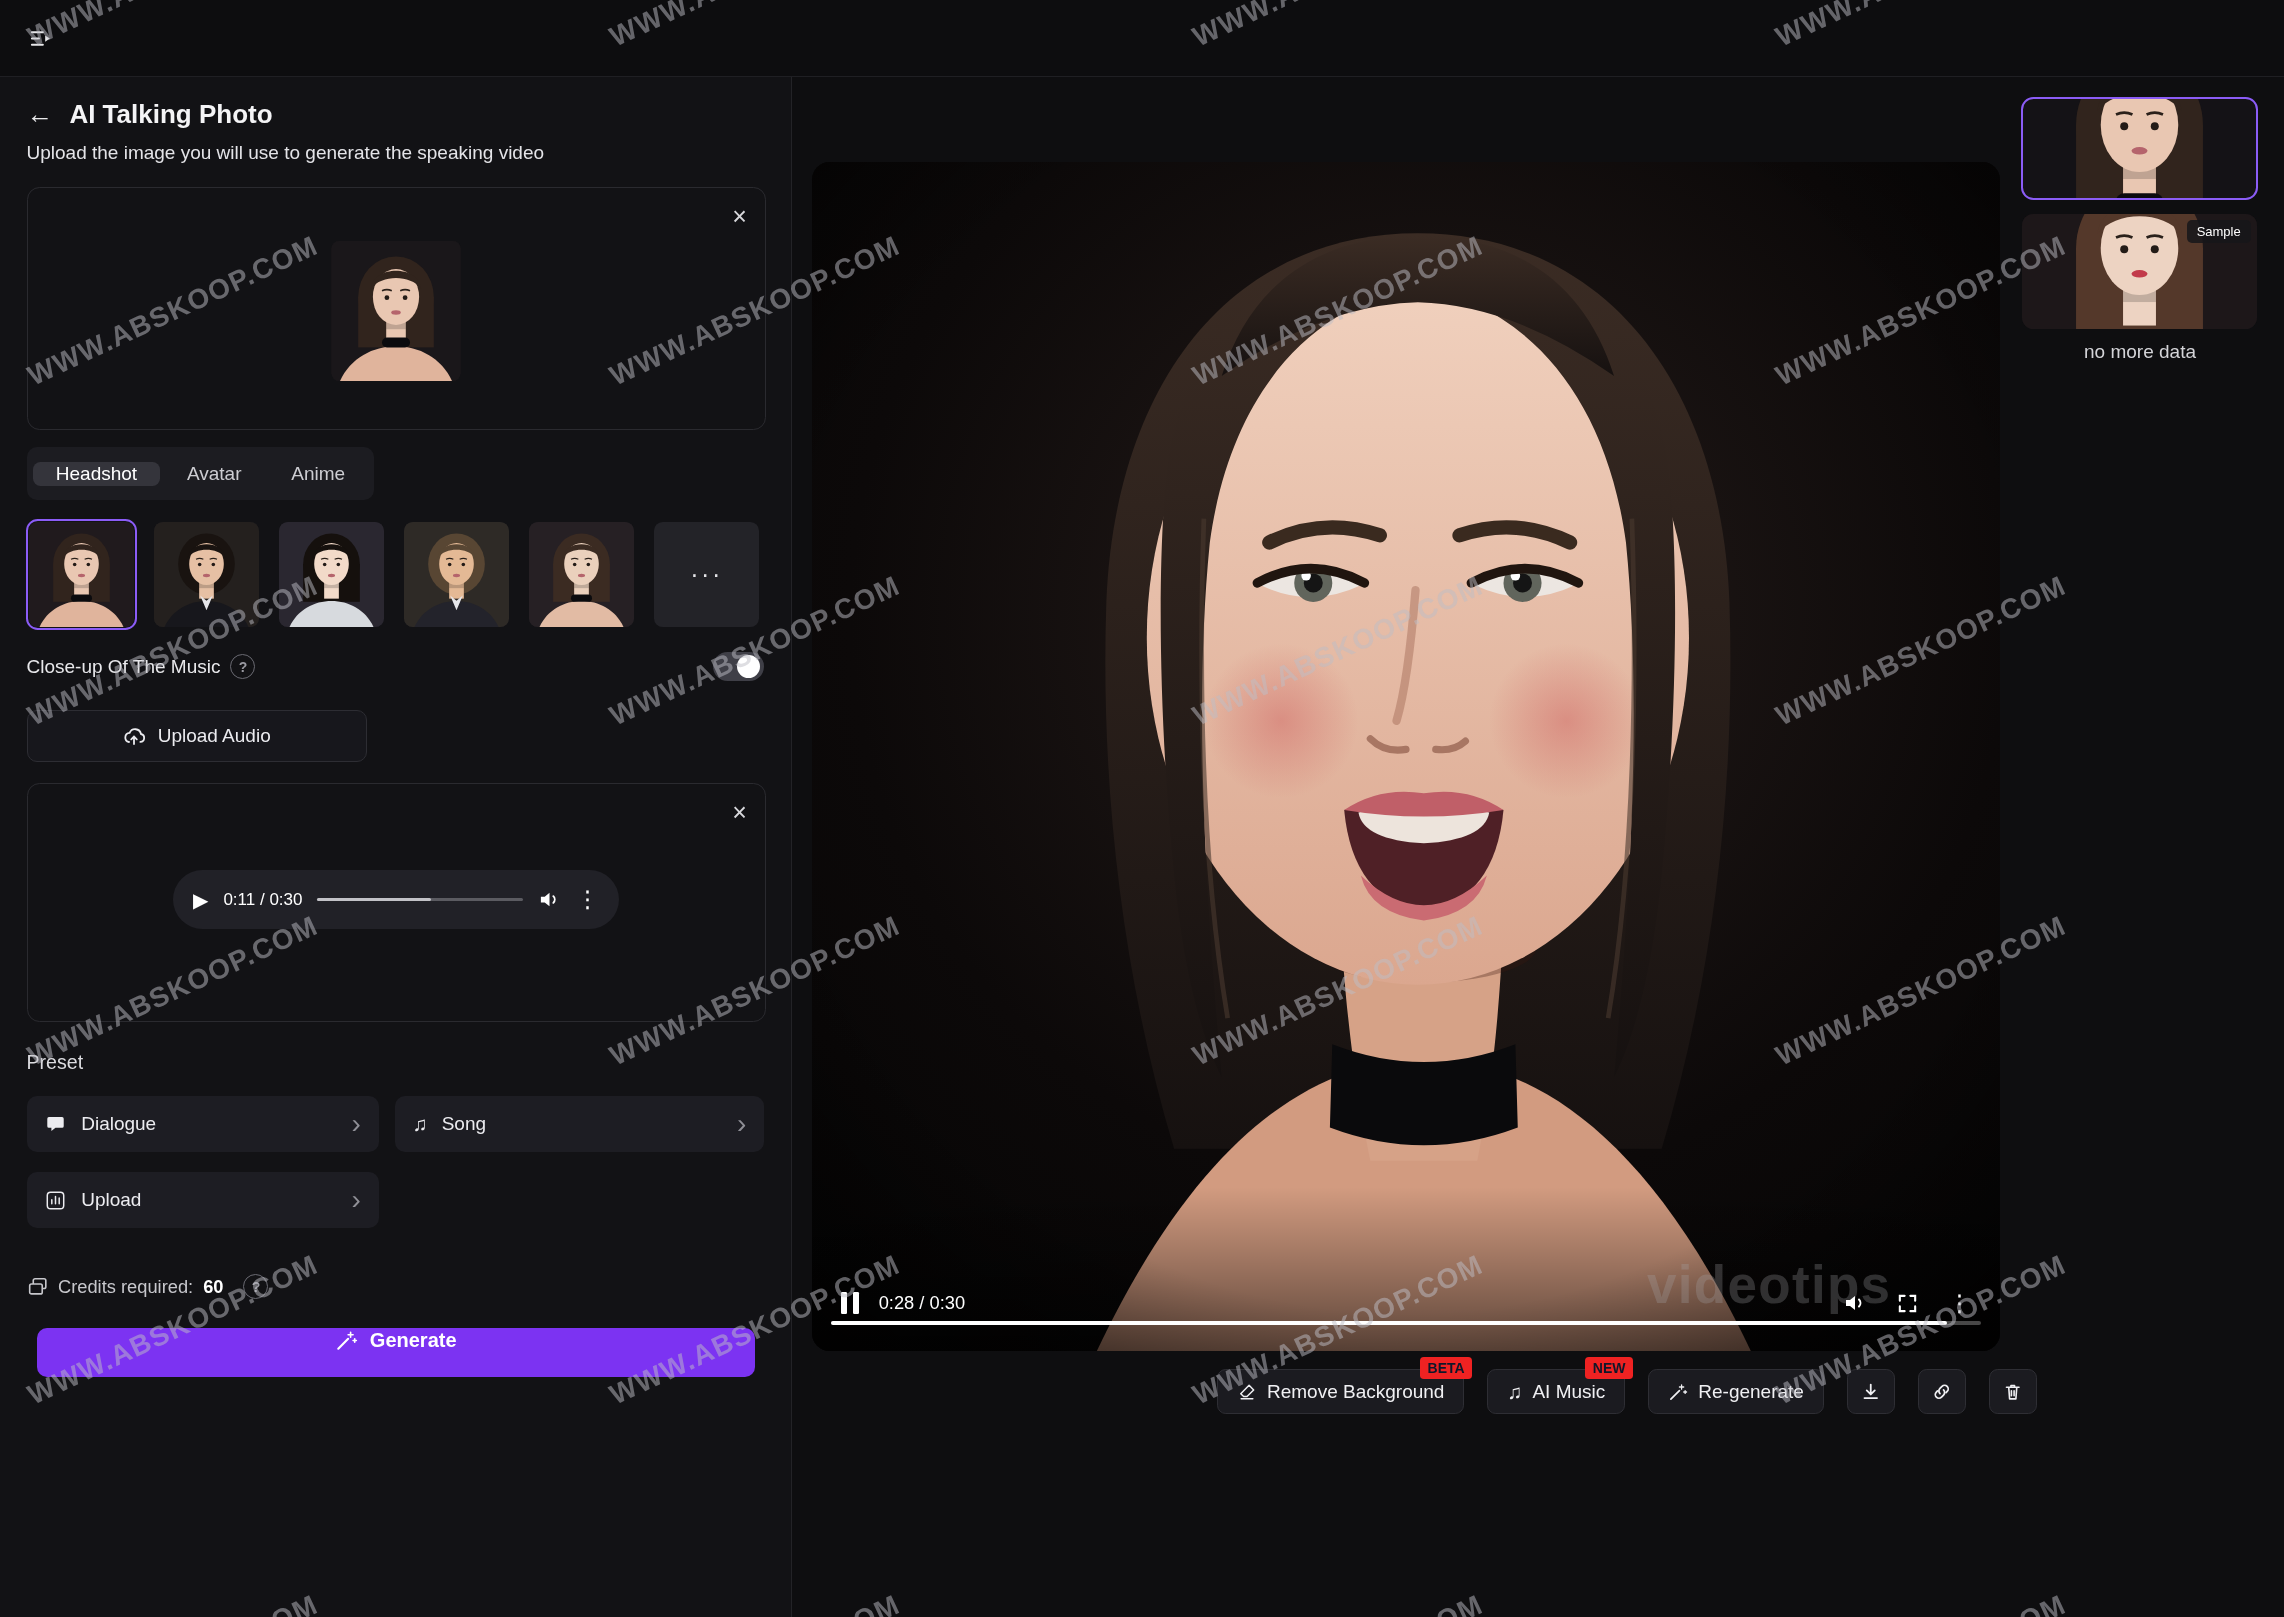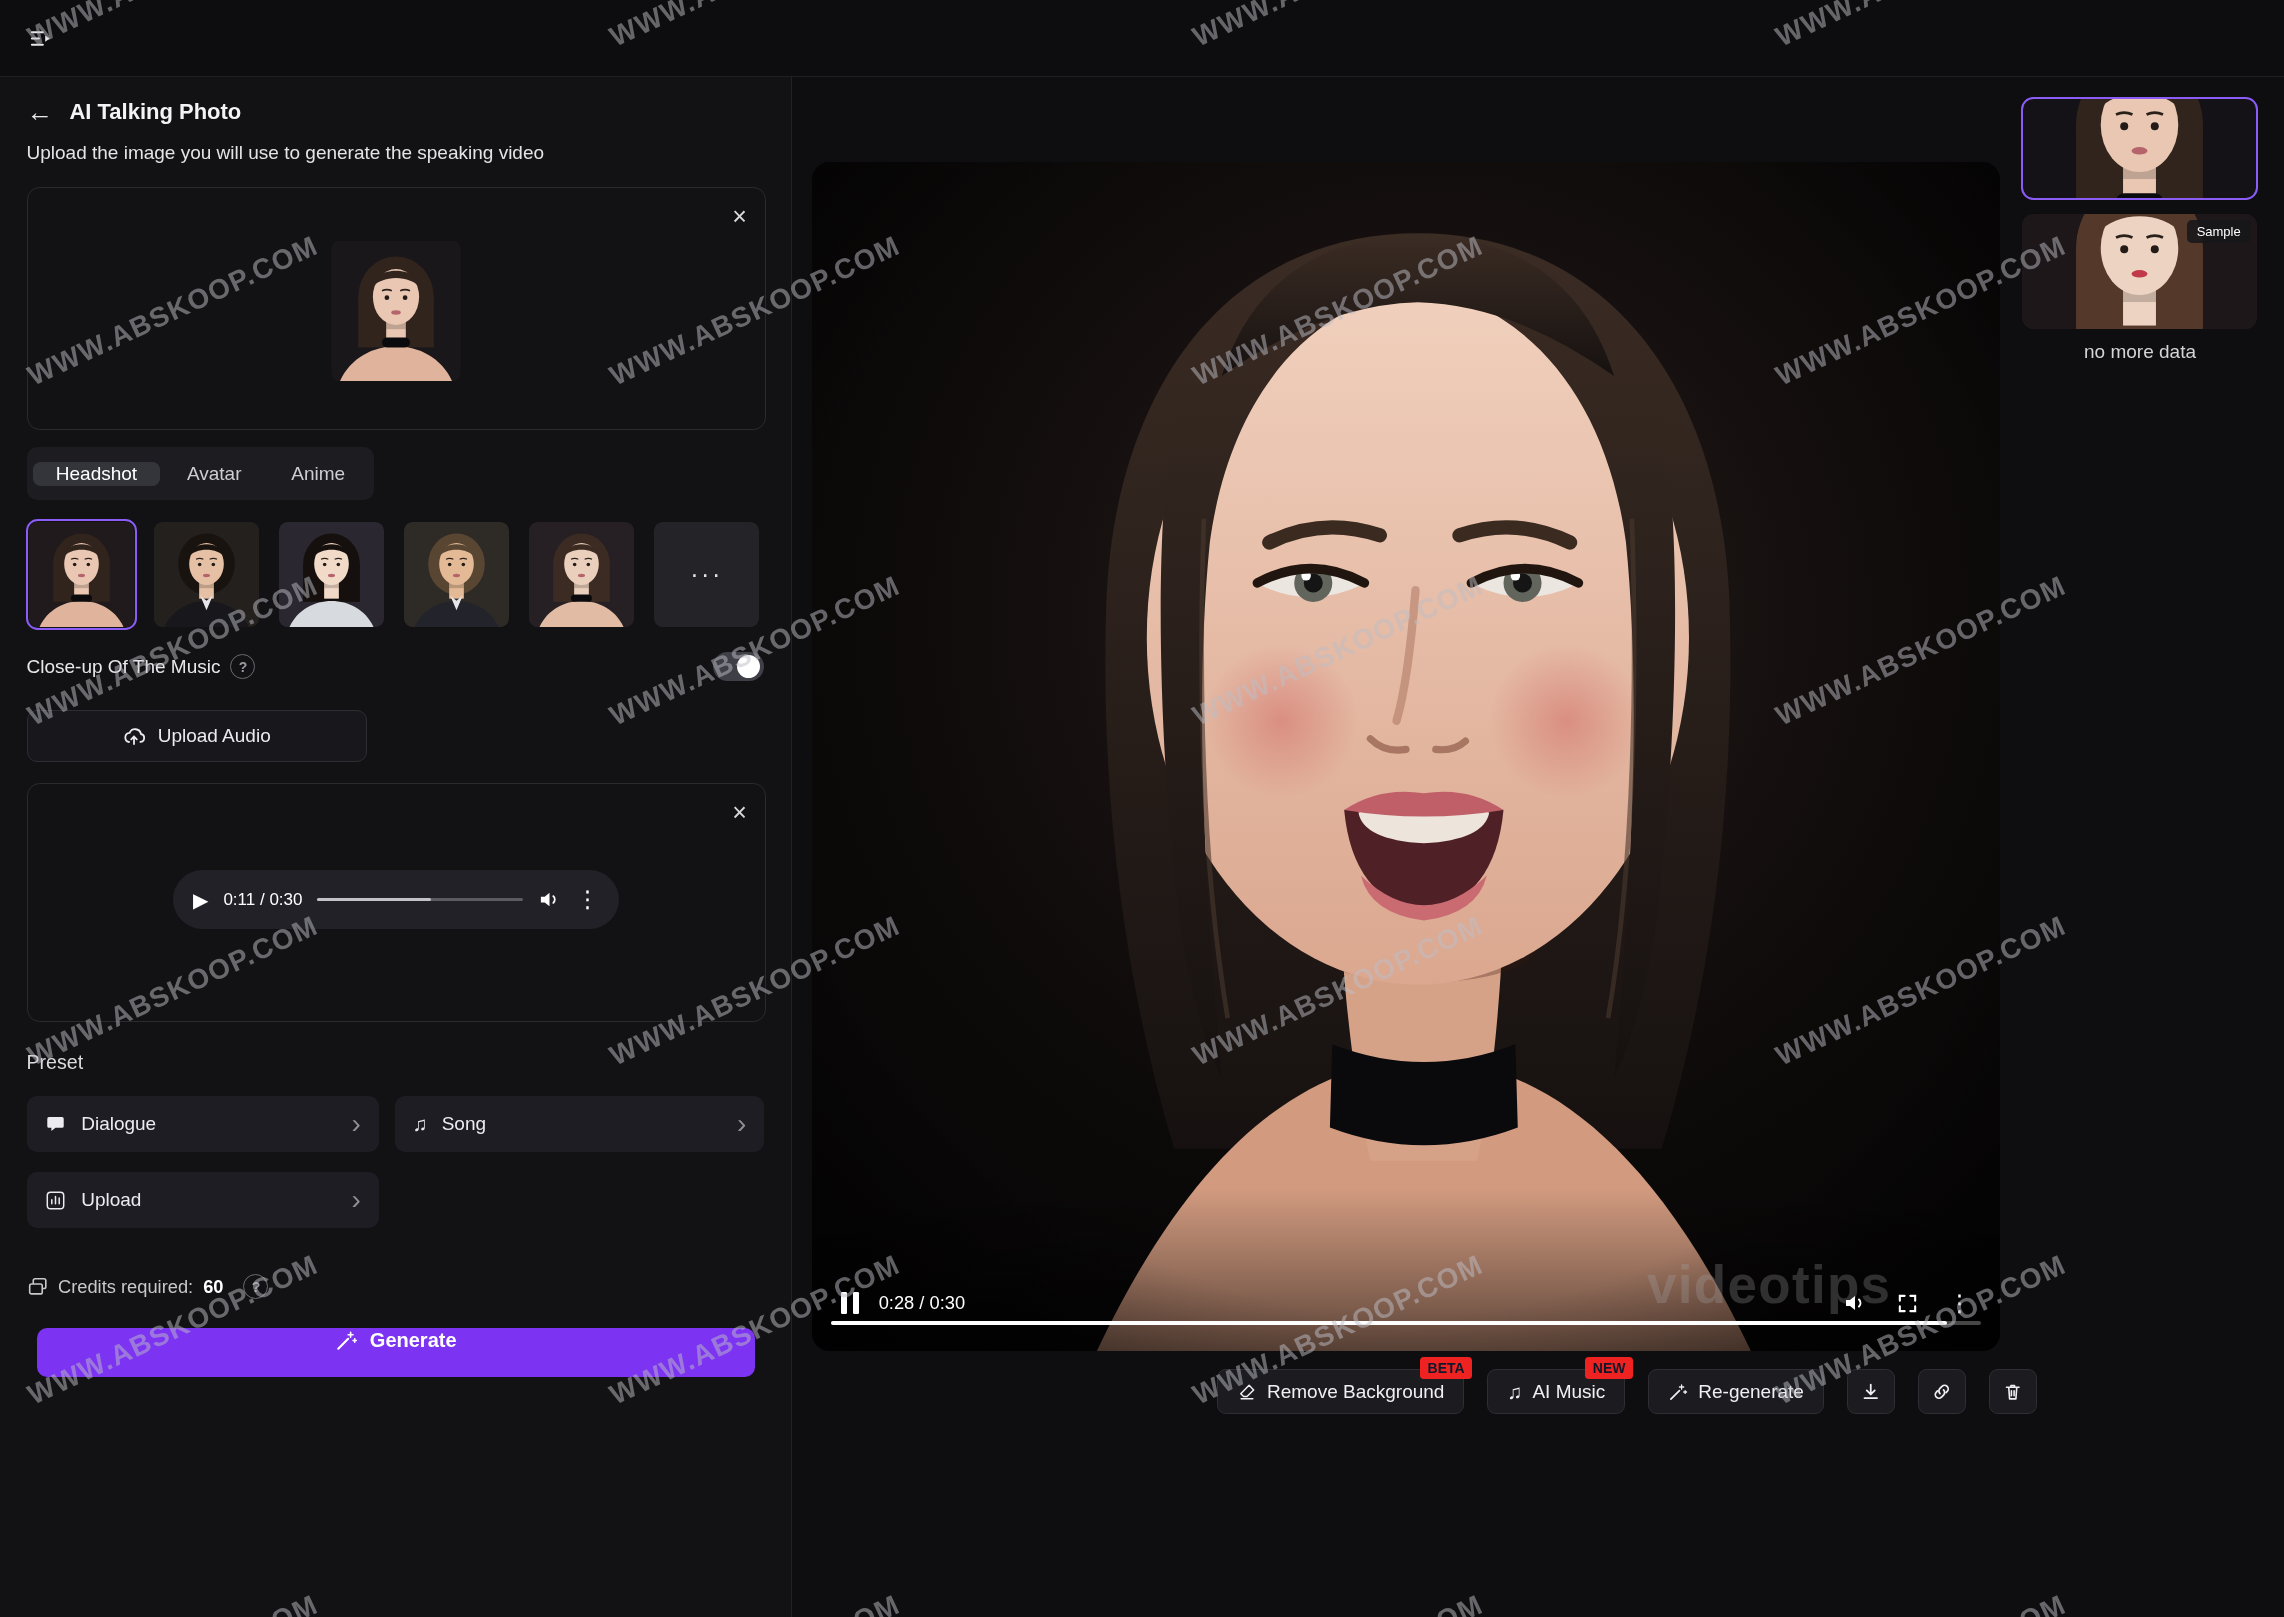--- a/index.html
+++ b/index.html
@@ -13,21 +13,21 @@
       color:rgba(190,190,197,0.5);white-space:nowrap;}
 
   
   .topbar{position:absolute;left:0;top:0;width:100%;height:76px;background:#0d0d0f;border-bottom:0.6px solid #1f1f23;z-index:5;}
   .sidebar-toggle{position:absolute;left:28px;top:21.5px;width:33px;height:33px;background:none;border:none;color:#e8e8ea;padding:0;}
 
   
   .panel{position:absolute;left:0;top:76px;width:791px;height:1541px;background:#121215;border-right:0.6px solid #232327;z-index:2;}
   .panel-header{position:absolute;left:26.5px;top:23px;display:flex;align-items:center;gap:16.4px;}
   .back-btn{font-size:26.5px;color:#e8e8ea;background:none;border:none;padding:0;line-height:1;}
-  .page-title{font-size:22px;font-weight:600;color:#f4f4f6;margin:0;}
+  .page-title{font-size:26px;font-weight:600;color:#f4f4f6;margin:0;}
   .subtitle{position:absolute;left:26.5px;top:66px;font-size:19px;color:#e4e4e8;margin:0;}
 
   .upload-box{position:absolute;left:26.5px;top:111px;width:737px;height:241px;border:0.6px solid #2a2a2f;border-radius:12.6px;}
   .close-btn{position:absolute;right:17.7px;top:16.4px;background:none;border:none;color:#d8d8dc;font-size:25px;line-height:1;padding:0;}
   .preview{position:absolute;left:50%;top:53px;transform:translateX(-50%);width:129px;height:140px;border-radius:7.6px;overflow:hidden;background:#1a171a;}
 
   .tab-group{position:absolute;left:26.5px;top:371px;height:53px;display:inline-flex;align-items:center;background:#1c1c21;border-radius:10px;padding:0 6.3px;gap:3.8px;}
   .tab{height:24px;padding:0 23px;border:none;background:transparent;color:#cdcdd2;font-size:19px;border-radius:7.6px;}
   .tab.active{background:#34343b;color:#ffffff;}
 

